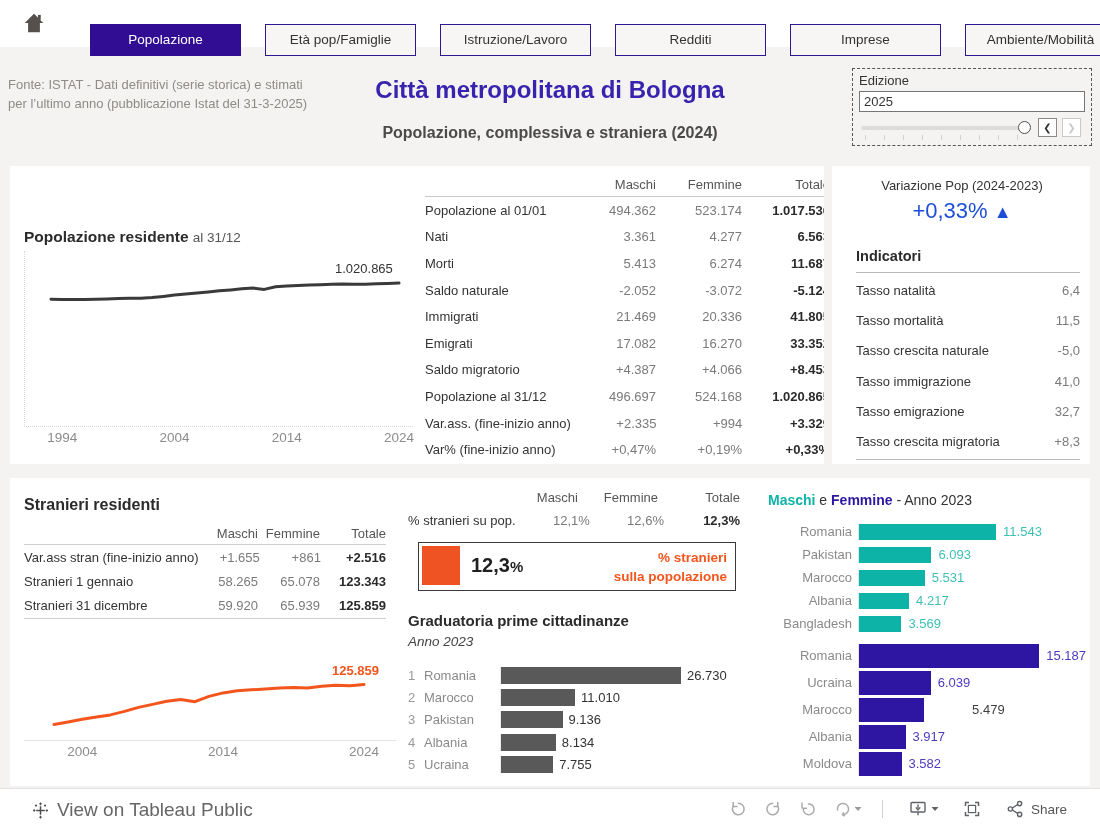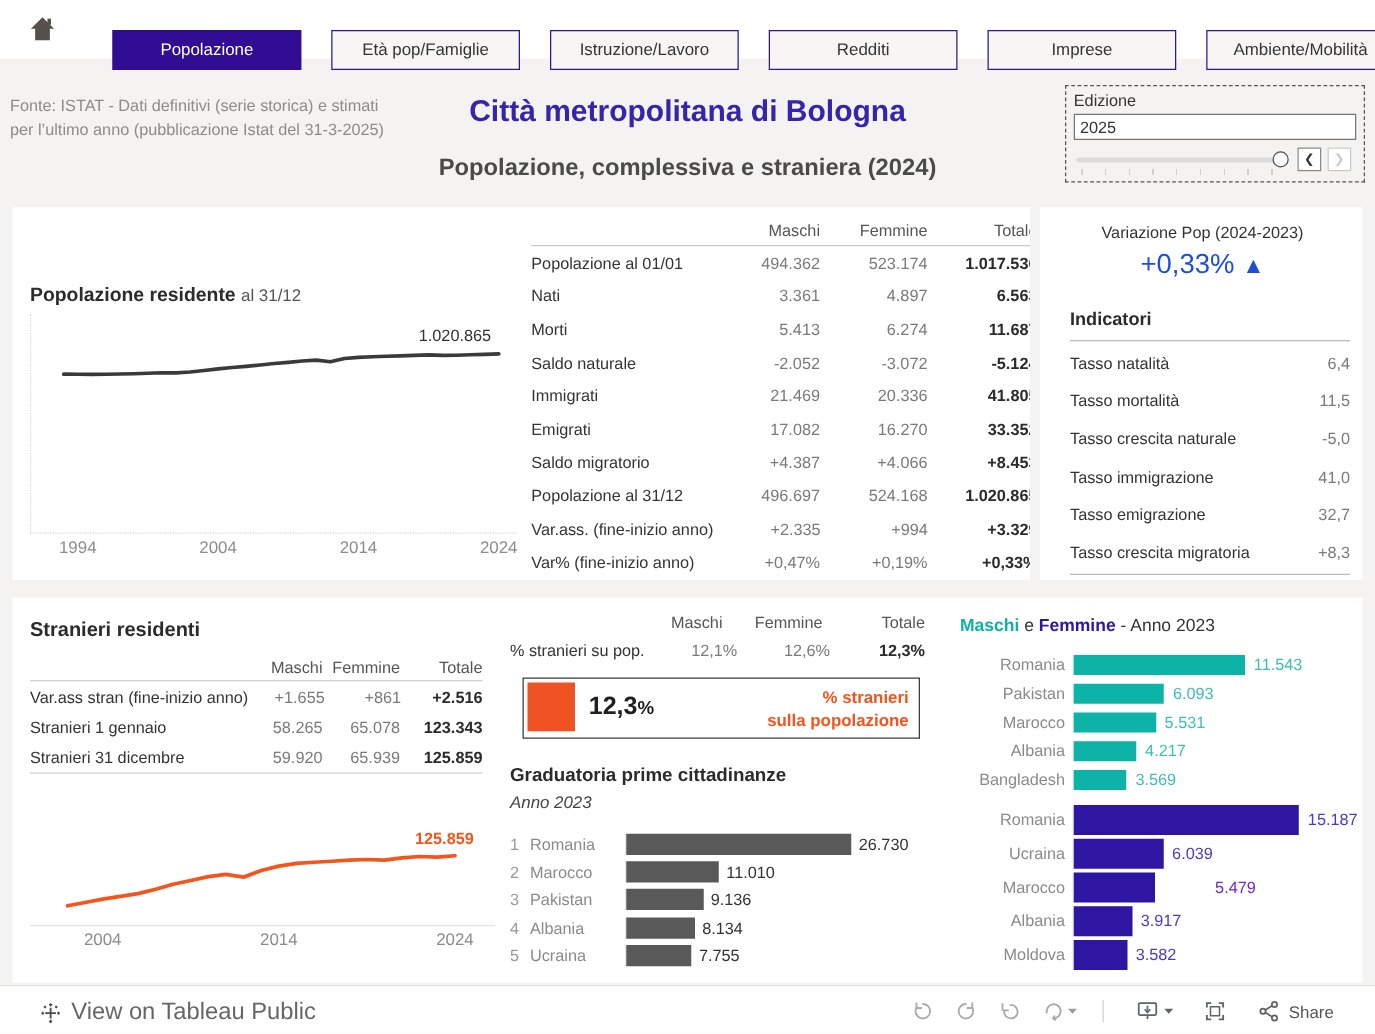--- a/index.html
+++ b/index.html
@@ -10,21 +10,21 @@
   .home{position:absolute;left:22px;top:11px;width:24px;height:24px;cursor:pointer;}
   .tabs{position:absolute;left:90px;top:24px;display:flex;gap:24px;}
   .tab{width:151px;height:32px;line-height:30px;text-align:center;font-size:13.5px;
        background:#f7f6f5;border:1.5px solid #2f1694;color:#333;box-sizing:border-box;cursor:pointer;}
   .tab.active{background:#300d93;border-color:#300d93;color:#fff;}
   
   .fonte{position:absolute;left:8px;top:76px;width:310px;font-size:13px;color:#8f8b87;line-height:1.45;}
   .pagetitle{position:absolute;left:300px;width:500px;top:76px;text-align:center;
              font-size:24px;font-weight:bold;color:#3823ae;}
   .pagesub{position:absolute;left:300px;width:500px;top:124px;text-align:center;
-           font-size:19px;font-weight:bold;color:#4a4a4a;}
+           font-size:16px;font-weight:bold;color:#4a4a4a;}
   .edizione{position:absolute;left:852px;top:68px;width:240px;height:78px;border:1px dashed #555;
             box-sizing:border-box;padding:4px 6px;}
   .ed-label{font-size:13px;color:#333;margin-bottom:3px;}
   .ed-input{width:100%;height:21px;border:1px solid #767676;font-size:13px;padding:0 4px;
             box-sizing:border-box;background:#fff;color:#333;}
   .ed-slider{position:relative;margin-top:8px;height:20px;}
   .ed-track{position:absolute;left:2px;right:56px;top:6px;height:4px;background:#dcdcdc;border-radius:2px;}
   .ed-handle{position:absolute;right:54px;top:1px;width:11px;height:11px;border:1.5px solid #4f4f4f;
              border-radius:50%;background:#fff;cursor:pointer;}
   .ed-ticks{position:absolute;left:6px;right:60px;top:15px;height:5px;
@@ -185,21 +185,21 @@
       </div>
       <div class="t-row">
         <span class="t-label">Popolazione al 01/01</span>
         <span class="t-v">494.362</span>
         <span class="t-v">523.174</span>
         <span class="t-tot">1.017.536</span>
       </div>
       <div class="t-row">
         <span class="t-label">Nati</span>
         <span class="t-v">3.361</span>
-        <span class="t-v">4.897</span>
+        <span class="t-v">4.277</span>
         <span class="t-tot">6.563</span>
       </div>
       <div class="t-row">
         <span class="t-label">Morti</span>
         <span class="t-v">5.413</span>
         <span class="t-v">6.274</span>
         <span class="t-tot">11.687</span>
       </div>
       <div class="t-row">
         <span class="t-label">Saldo naturale</span>
@@ -444,21 +444,21 @@
         <span class="mf-name">Ucraina</span>
         <div class="mf-area">
           <div class="mf-bar" style="width: 71.7px; background: rgb(46, 22, 163);"></div>
           <span class="mf-val" style="color: rgb(75, 60, 191);">6.039</span>
         </div>
       </div>
       <div class="mf-row">
         <span class="mf-name">Marocco</span>
         <div class="mf-area">
           <div class="mf-bar" style="width: 65.1px; background: rgb(46, 22, 163);"></div>
-          <span class="mf-val" style="color: #6d28d9; margin-left: 48px;">5.479</span>
+          <span class="mf-val" style="color: #404040; margin-left: 48px;">5.479</span>
         </div>
       </div>
       <div class="mf-row">
         <span class="mf-name">Albania</span>
         <div class="mf-area">
           <div class="mf-bar" style="width: 46.5px; background: rgb(46, 22, 163);"></div>
           <span class="mf-val" style="color: rgb(75, 60, 191);">3.917</span>
         </div>
       </div>
       <div class="mf-row">

